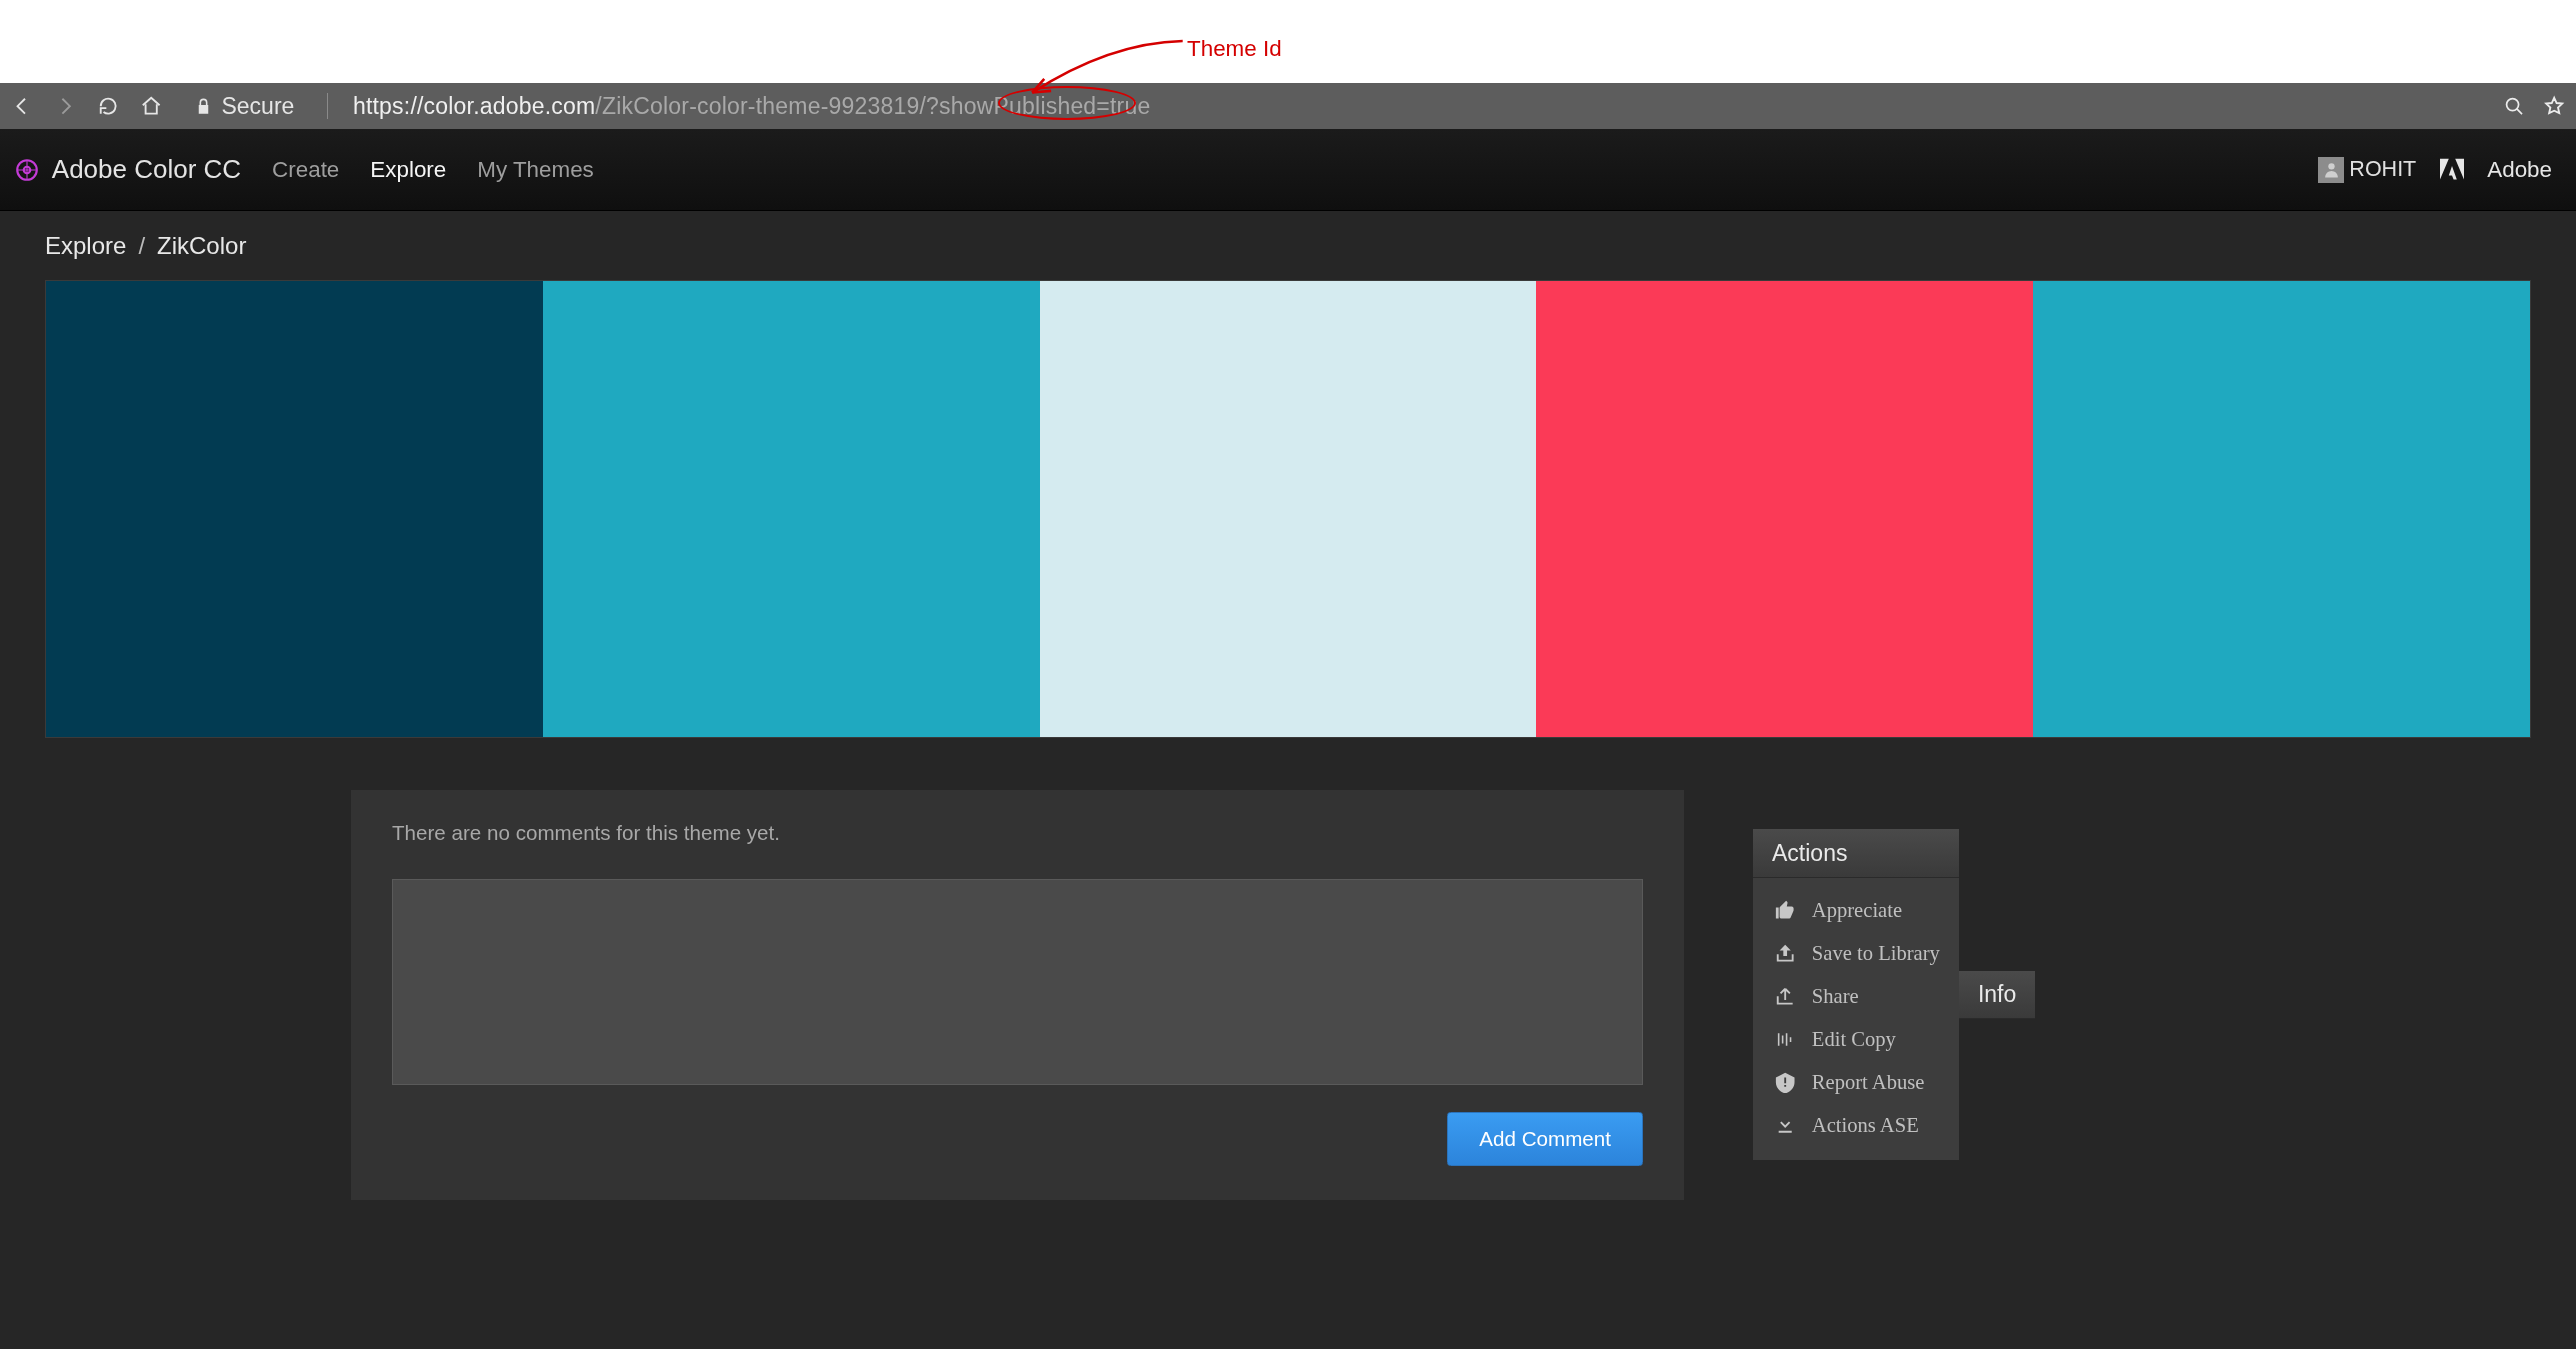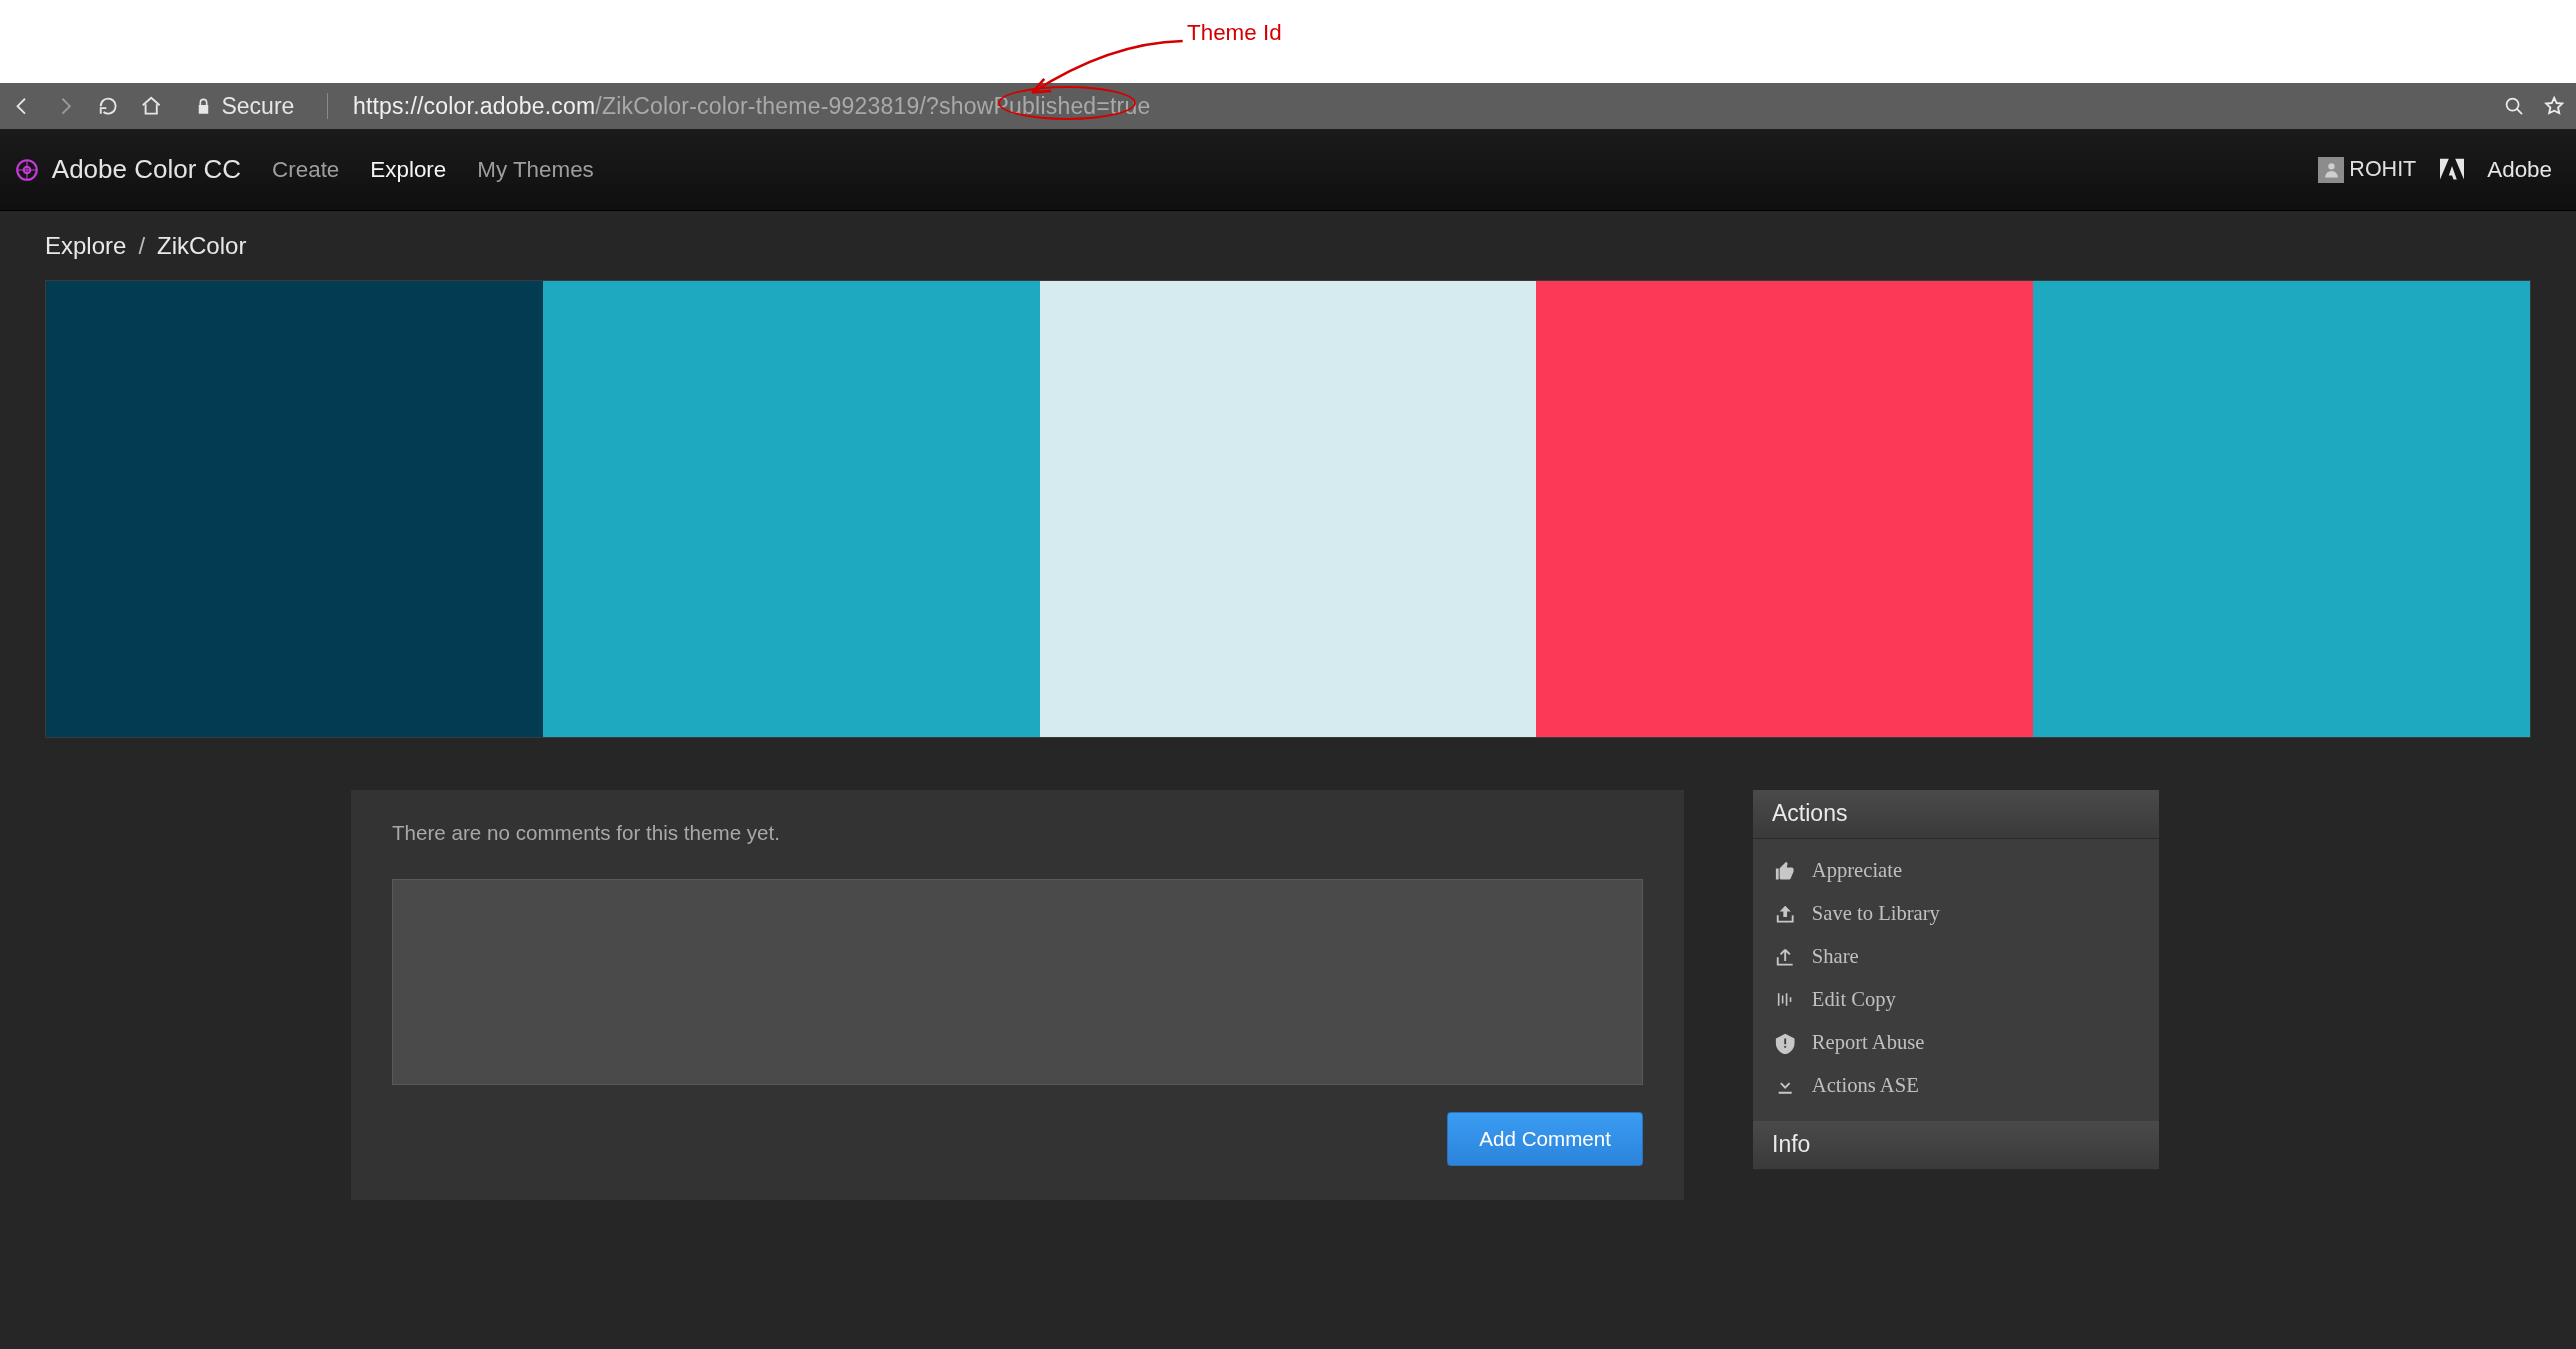--- a/index.html
+++ b/index.html
@@ -13,21 +13,21 @@
 
   
   .annotation-area {
     position: relative;
     height: 83px;
     background: #ffffff;
   }
   .annotation-label {
     position: absolute;
     left: 1187px;
-    top: 20px;
+    top: 36px;
     color: #d40000;
     font-size: 22.4px;
     font-family: Arial, sans-serif;
   }
   .annotation-arrow {
     position: absolute;
     left: 1015px;
     top: 34px;
     width: 172px;
     height: 69px;
@@ -132,21 +132,21 @@
   .add-comment-btn {
     background: linear-gradient(#3a9cf2, #2c84db);
     border: 0.9px solid #2b74bd;
     color:#fff;
     font-size:20.6px;
     padding: 13.8px 31px;
     border-radius:3.4px;
     cursor:pointer;
   }
 
-  .side-panels { width: 406px; display:flex; flex-direction:column; gap:0; }
+  .side-panels { width: 406px; display:flex; gap:0;align-items:center; }
   .panel-head {
     background: linear-gradient(#4a4a4a,#3a3a3a);
     color:#eaeaea;
     font-size:23px;
     padding: 10.3px 19px;
     border-bottom:0.9px solid #2a2a2a;
   }
   .panel-body {
     background:#3d3d3d;
     padding: 19px 19px 22.4px 19px;

